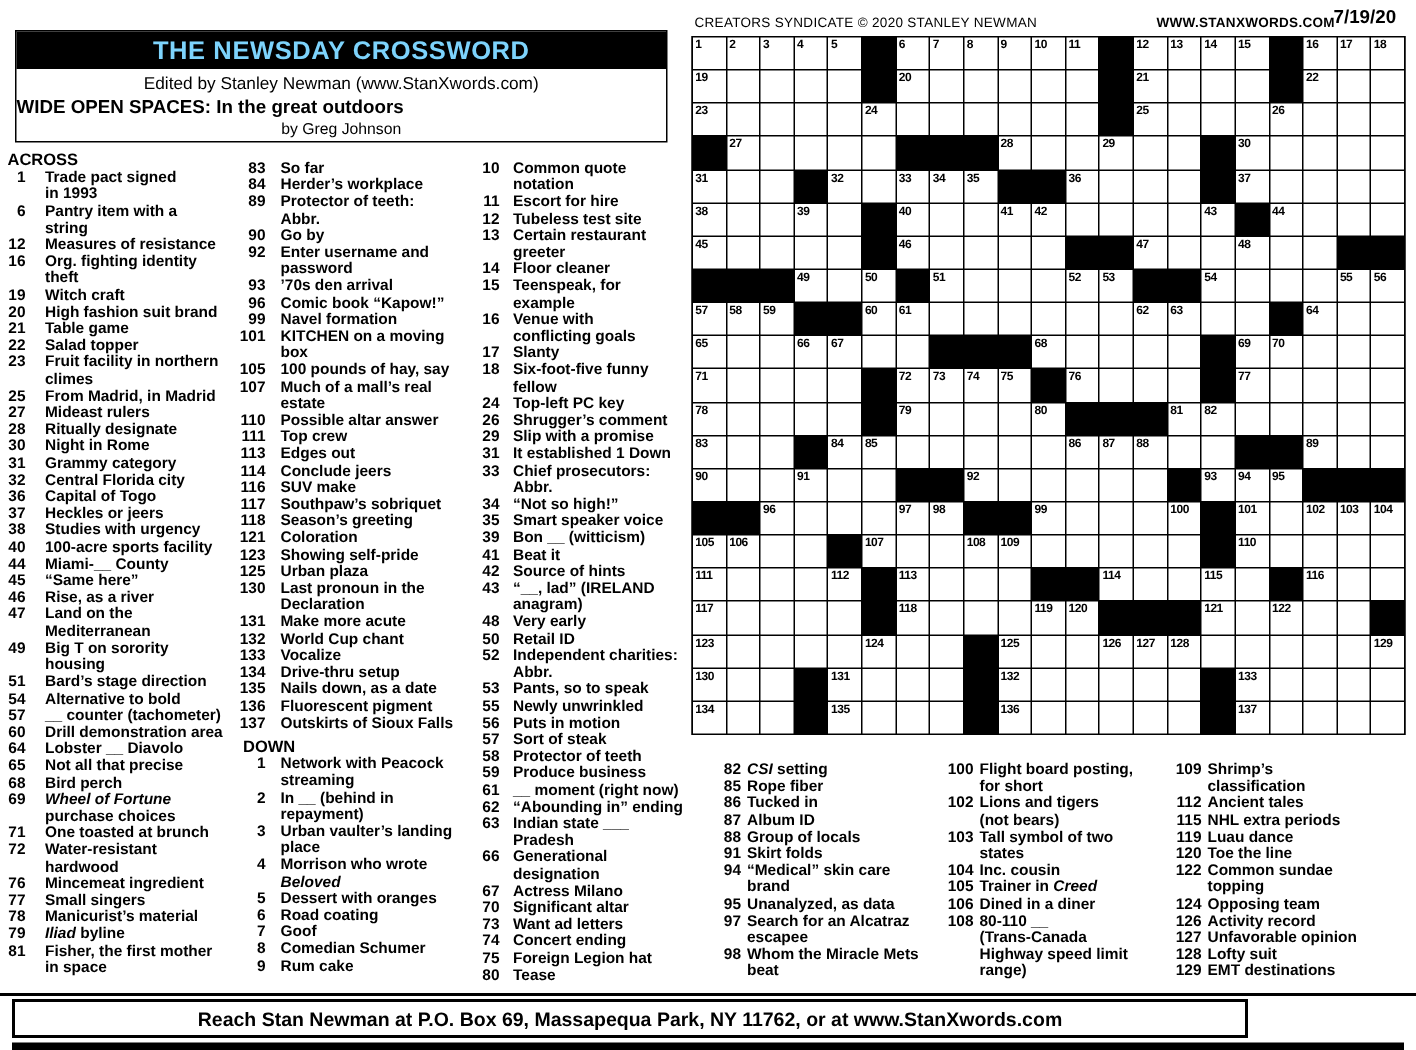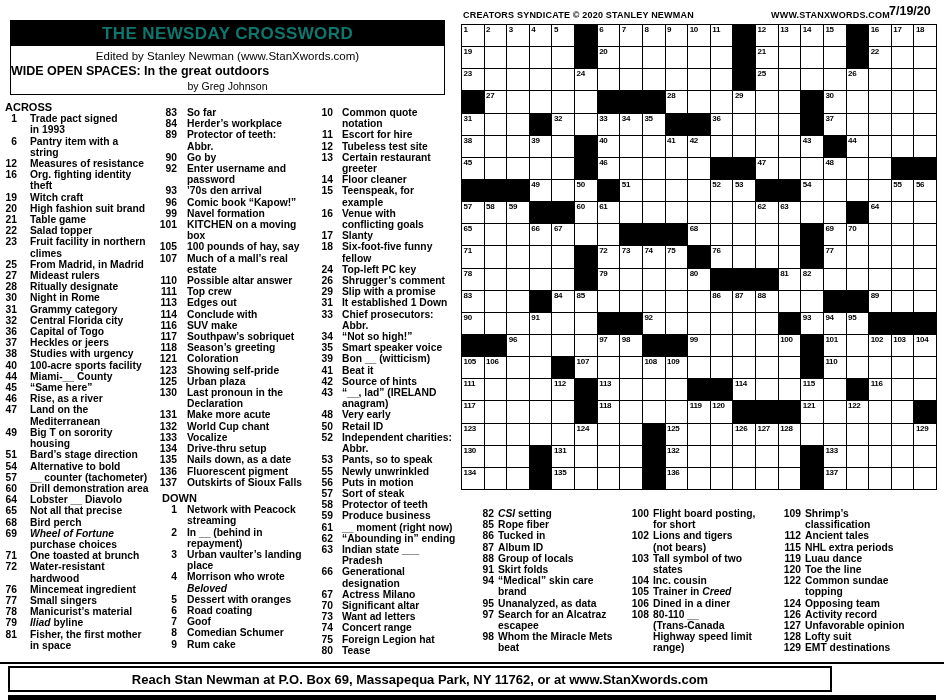--- a/index.html
+++ b/index.html
@@ -2,27 +2,27 @@
 <html><head>
 <meta charset="utf-8">
 <style>
   * { margin:0; padding:0; box-sizing:border-box; }
   html,body { background:#fff; }
   body { width:944px; height:700px; position:relative; overflow:hidden;
          font-family:"Liberation Sans", sans-serif; color:#000; }
   .page { position:absolute; inset:0; background:#fff; }
 
   
-  .synd { position:absolute; left:463px; top:10px; font-size:9px; font-weight:bold; letter-spacing:.2px; }
+  .synd { position:absolute; left:463px; top:10px; font-size:9px; font-weight:normal; letter-spacing:.2px; }
   .site { position:absolute; left:771px; top:10px; font-size:9px; font-weight:bold; letter-spacing:.2px; }
   .date { position:absolute; left:889px; top:4px; font-size:12.5px; font-weight:bold; }
 
   
   .tbox { position:absolute; left:10px; top:20px; width:435px; height:75px; border:1.5px solid #000; background:#fff; }
-  .tbar { background:#000; color:#0f766e; height:25px; display:flex; align-items:center; justify-content:center;
+  .tbar { background:#000; color:#7dd3fc; height:25px; display:flex; align-items:center; justify-content:center;
           font-size:17px; font-weight:bold; letter-spacing:.4px; }
   .sub1 { text-align:center; font-size:11.5px; margin-top:4px; }
   .sub2 { text-align:left; font-size:12.5px; font-weight:bold; margin-top:2px; }
   .sub3 { text-align:center; font-size:10.5px; margin-top:2px; }
 
   
   .clue-col { position:absolute; font-size:10.3px; font-weight:bold; line-height:11.2px; }
   #col-a { left:2px;   top:102px; width:152px; }
   #col-b { left:155px; top:107px; width:153px; }
   #col-c { left:310px; top:107px; width:152px; }
@@ -121,21 +121,21 @@
       <div class="clue"><span class="n">92</span><span class="t"><span class="line">Enter username and</span><span class="line">password</span></span></div>
       <div class="clue"><span class="n">93</span><span class="t"><span class="line">’70s den arrival</span></span></div>
       <div class="clue"><span class="n">96</span><span class="t"><span class="line">Comic book “Kapow!”</span></span></div>
       <div class="clue"><span class="n">99</span><span class="t"><span class="line">Navel formation</span></span></div>
       <div class="clue"><span class="n">101</span><span class="t"><span class="line">KITCHEN on a moving</span><span class="line">box</span></span></div>
       <div class="clue"><span class="n">105</span><span class="t"><span class="line">100 pounds of hay, say</span></span></div>
       <div class="clue"><span class="n">107</span><span class="t"><span class="line">Much of a mall’s real</span><span class="line">estate</span></span></div>
       <div class="clue"><span class="n">110</span><span class="t"><span class="line">Possible altar answer</span></span></div>
       <div class="clue"><span class="n">111</span><span class="t"><span class="line">Top crew</span></span></div>
       <div class="clue"><span class="n">113</span><span class="t"><span class="line">Edges out</span></span></div>
-      <div class="clue"><span class="n">114</span><span class="t"><span class="line">Conclude with</span></span></div>
+      <div class="clue"><span class="n">114</span><span class="t"><span class="line">Conclude jeers</span></span></div>
       <div class="clue"><span class="n">116</span><span class="t"><span class="line">SUV make</span></span></div>
       <div class="clue"><span class="n">117</span><span class="t"><span class="line">Southpaw’s sobriquet</span></span></div>
       <div class="clue"><span class="n">118</span><span class="t"><span class="line">Season’s greeting</span></span></div>
       <div class="clue"><span class="n">121</span><span class="t"><span class="line">Coloration</span></span></div>
       <div class="clue"><span class="n">123</span><span class="t"><span class="line">Showing self-pride</span></span></div>
       <div class="clue"><span class="n">125</span><span class="t"><span class="line">Urban plaza</span></span></div>
       <div class="clue"><span class="n">130</span><span class="t"><span class="line">Last pronoun in the</span><span class="line">Declaration</span></span></div>
       <div class="clue"><span class="n">131</span><span class="t"><span class="line">Make more acute</span></span></div>
       <div class="clue"><span class="n">132</span><span class="t"><span class="line">World Cup chant</span></span></div>
       <div class="clue"><span class="n">133</span><span class="t"><span class="line">Vocalize</span></span></div>
@@ -184,21 +184,21 @@
       <div class="clue"><span class="n">57</span><span class="t"><span class="line">Sort of steak</span></span></div>
       <div class="clue"><span class="n">58</span><span class="t"><span class="line">Protector of teeth</span></span></div>
       <div class="clue"><span class="n">59</span><span class="t"><span class="line">Produce business</span></span></div>
       <div class="clue"><span class="n">61</span><span class="t"><span class="line">__ moment (right now)</span></span></div>
       <div class="clue"><span class="n">62</span><span class="t"><span class="line">“Abounding in” ending</span></span></div>
       <div class="clue"><span class="n">63</span><span class="t"><span class="line">Indian state ___</span><span class="line">Pradesh</span></span></div>
       <div class="clue"><span class="n">66</span><span class="t"><span class="line">Generational</span><span class="line">designation</span></span></div>
       <div class="clue"><span class="n">67</span><span class="t"><span class="line">Actress Milano</span></span></div>
       <div class="clue"><span class="n">70</span><span class="t"><span class="line">Significant altar</span></span></div>
       <div class="clue"><span class="n">73</span><span class="t"><span class="line">Want ad letters</span></span></div>
-      <div class="clue"><span class="n">74</span><span class="t"><span class="line">Concert range</span></span></div>
+      <div class="clue"><span class="n">74</span><span class="t"><span class="line">Concert ending</span></span></div>
       <div class="clue"><span class="n">75</span><span class="t"><span class="line">Foreign Legion hat</span></span></div>
       <div class="clue"><span class="n">80</span><span class="t"><span class="line">Tease</span></span></div>
     </div>
   <div id="col-d" class="clue-col">
       <div class="clue"><span class="n">82</span><span class="t"><span class="line"><i>CSI</i> setting</span></span></div>
       <div class="clue"><span class="n">85</span><span class="t"><span class="line">Rope fiber</span></span></div>
       <div class="clue"><span class="n">86</span><span class="t"><span class="line">Tucked in</span></span></div>
       <div class="clue"><span class="n">87</span><span class="t"><span class="line">Album ID</span></span></div>
       <div class="clue"><span class="n">88</span><span class="t"><span class="line">Group of locals</span></span></div>
       <div class="clue"><span class="n">91</span><span class="t"><span class="line">Skirt folds</span></span></div>

